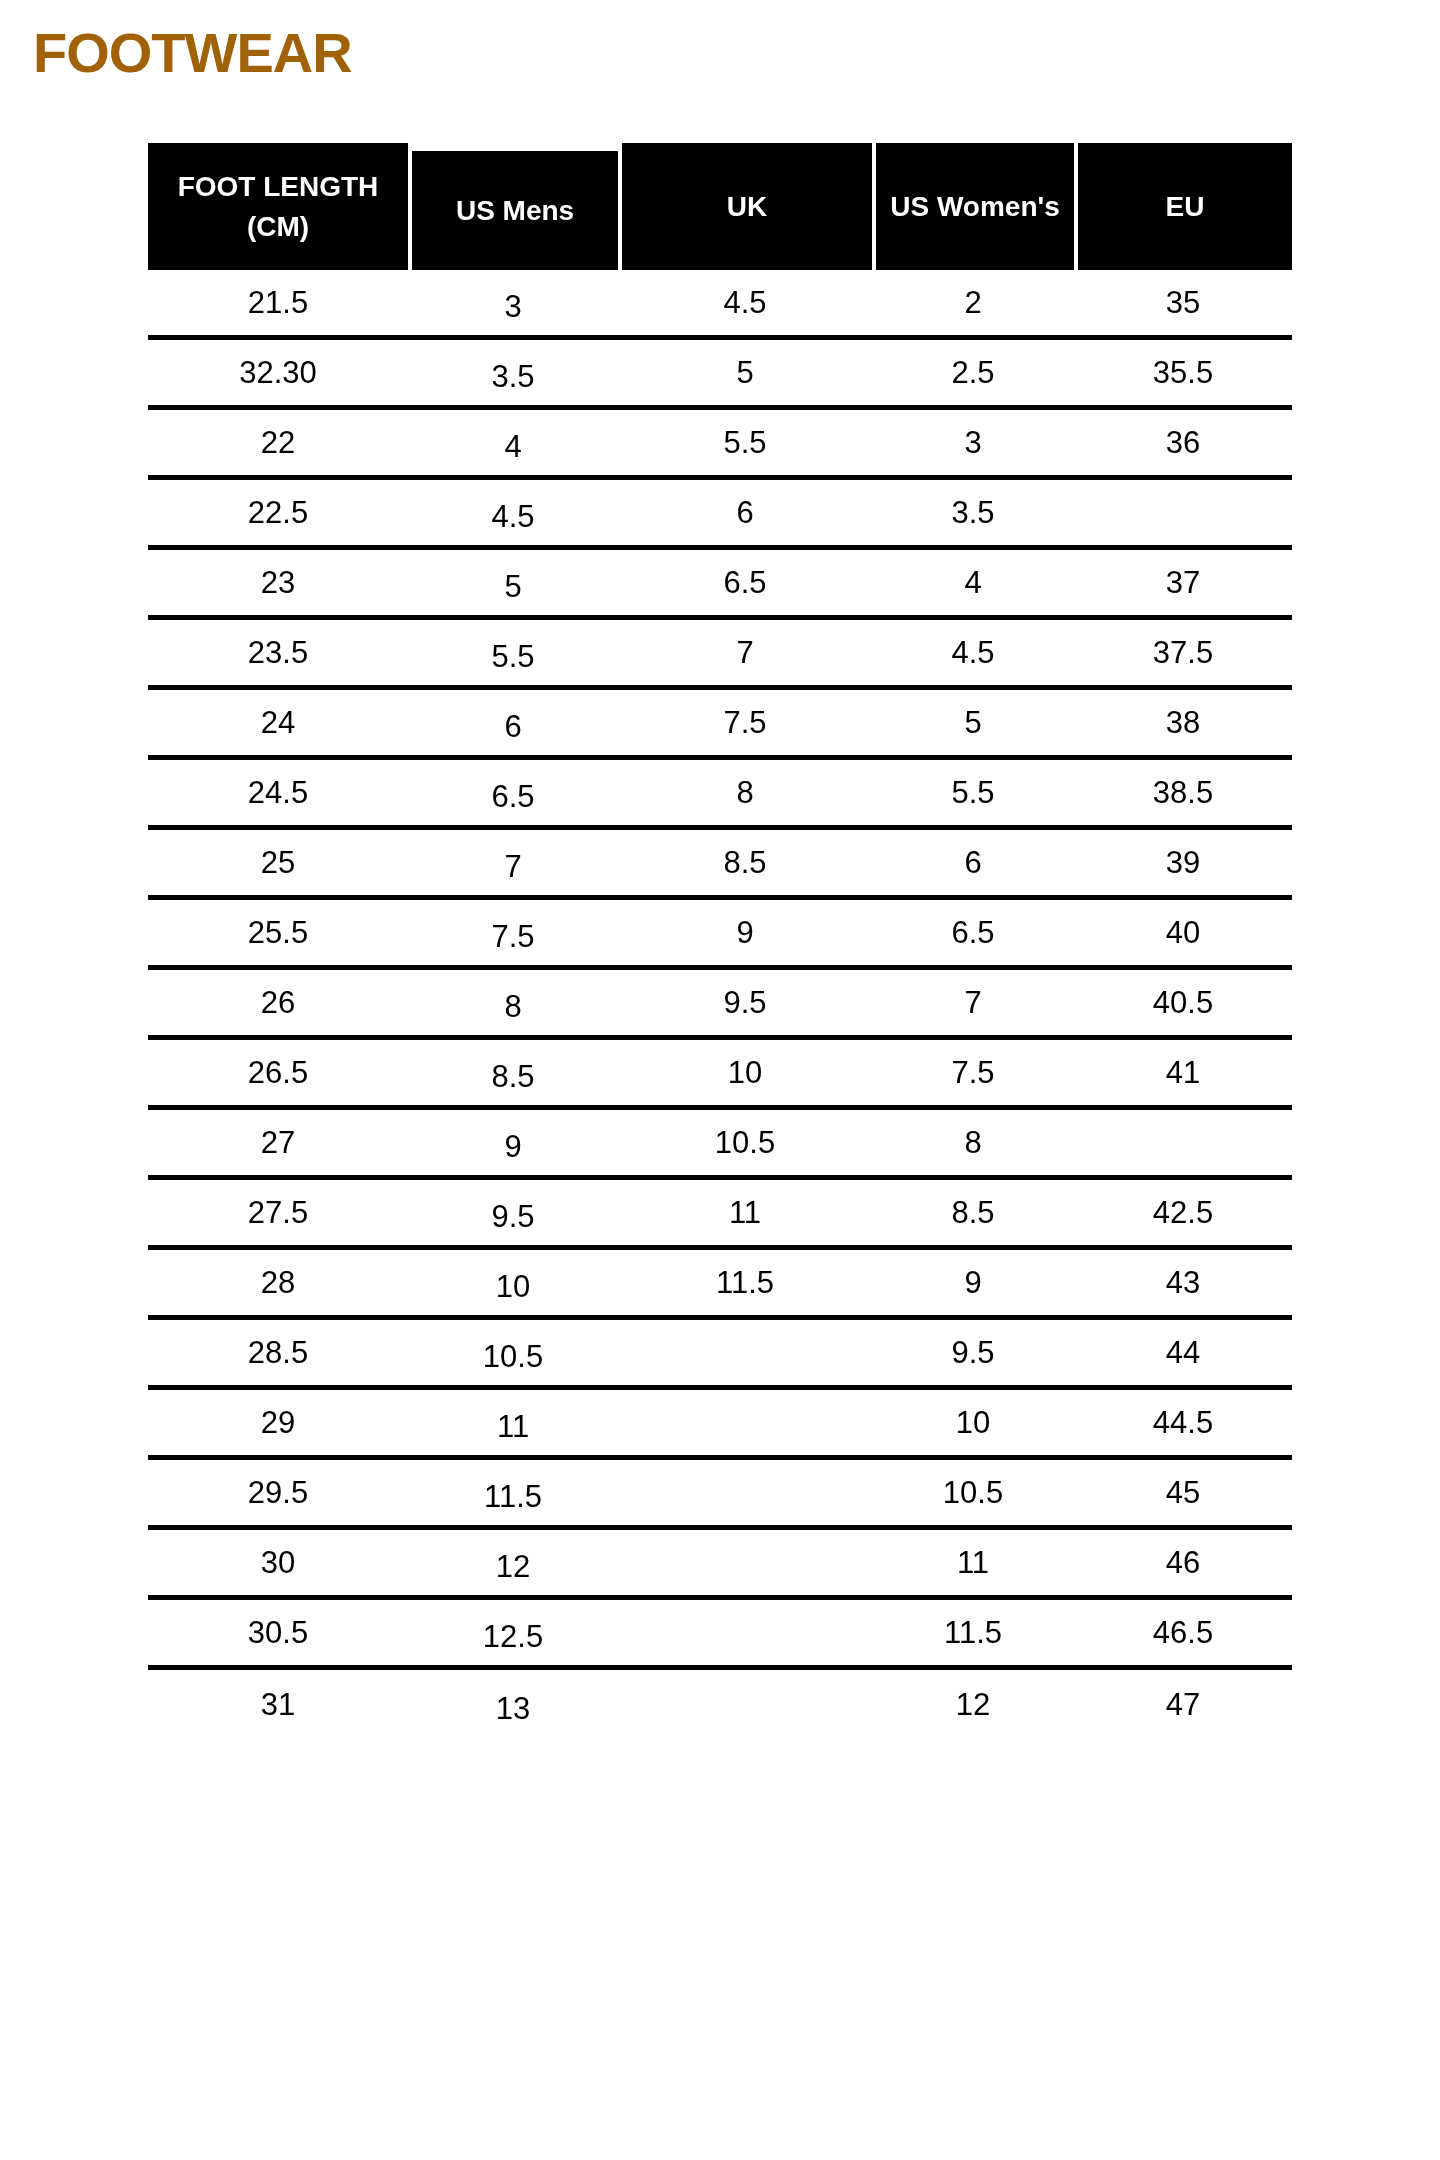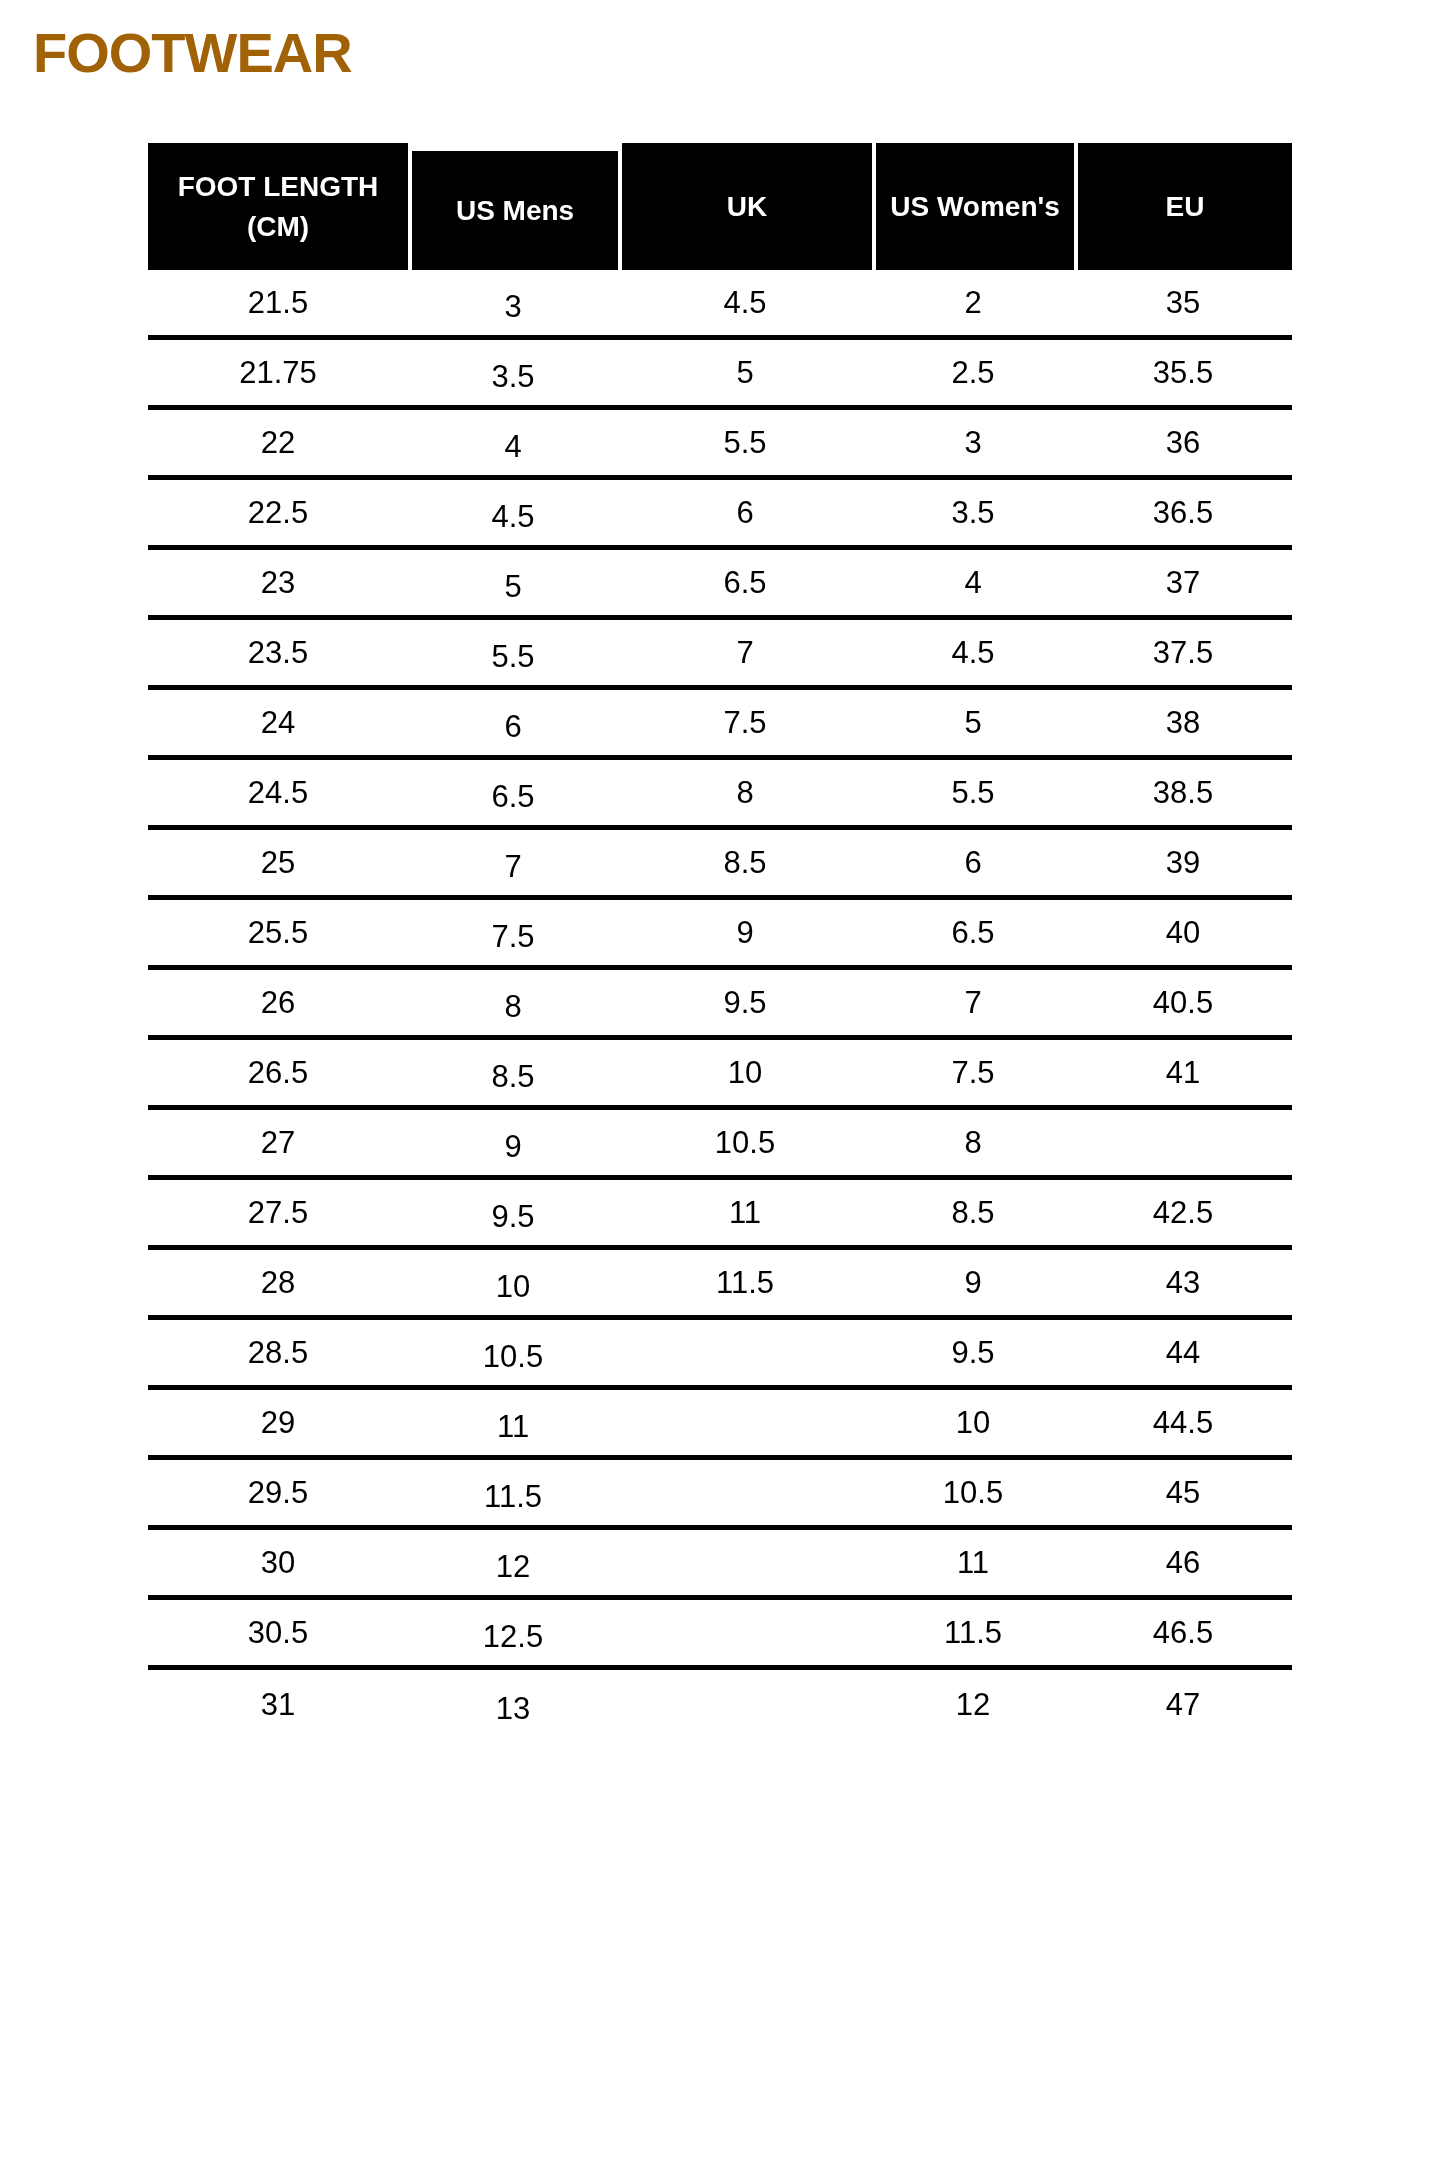--- a/index.html
+++ b/index.html
@@ -86,39 +86,38 @@
     </div>
   <div class="tbody">
       <div class="tr">
         <div class="td">21.5</div>
         <div class="td">3</div>
         <div class="td">4.5</div>
         <div class="td">2</div>
         <div class="td">35</div>
       </div>
       <div class="tr">
-        <div class="td">21.75</div>
+        <div class="td">32.30</div>
         <div class="td">3.5</div>
         <div class="td">5</div>
         <div class="td">2.5</div>
         <div class="td">35.5</div>
       </div>
       <div class="tr">
         <div class="td">22</div>
         <div class="td">4</div>
         <div class="td">5.5</div>
         <div class="td">3</div>
         <div class="td">36</div>
       </div>
       <div class="tr">
         <div class="td">22.5</div>
         <div class="td">4.5</div>
         <div class="td">6</div>
         <div class="td">3.5</div>
-        <div class="td">36.5</div>
       </div>
       <div class="tr">
         <div class="td">23</div>
         <div class="td">5</div>
         <div class="td">6.5</div>
         <div class="td">4</div>
         <div class="td">37</div>
       </div>
       <div class="tr">
         <div class="td">23.5</div>

